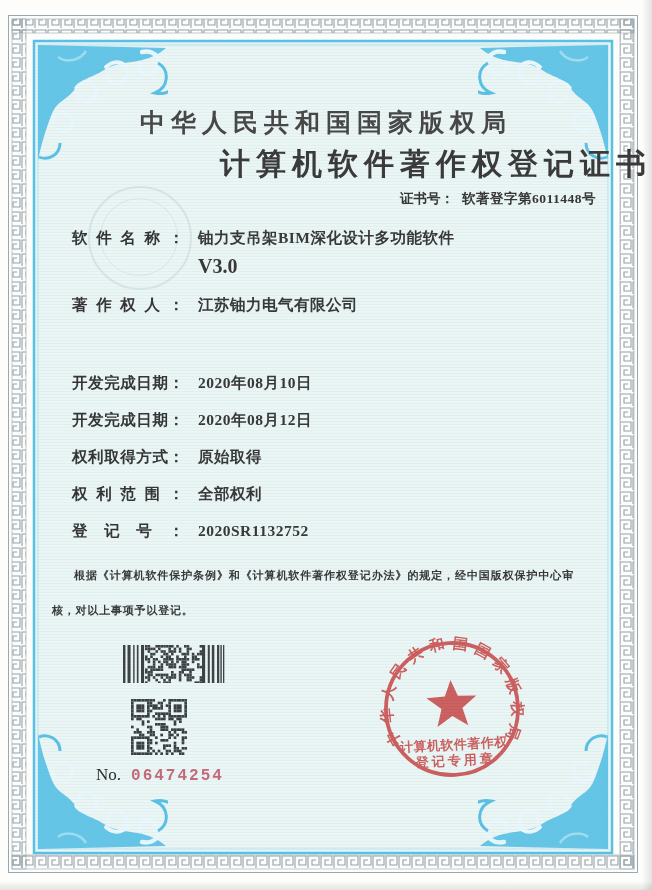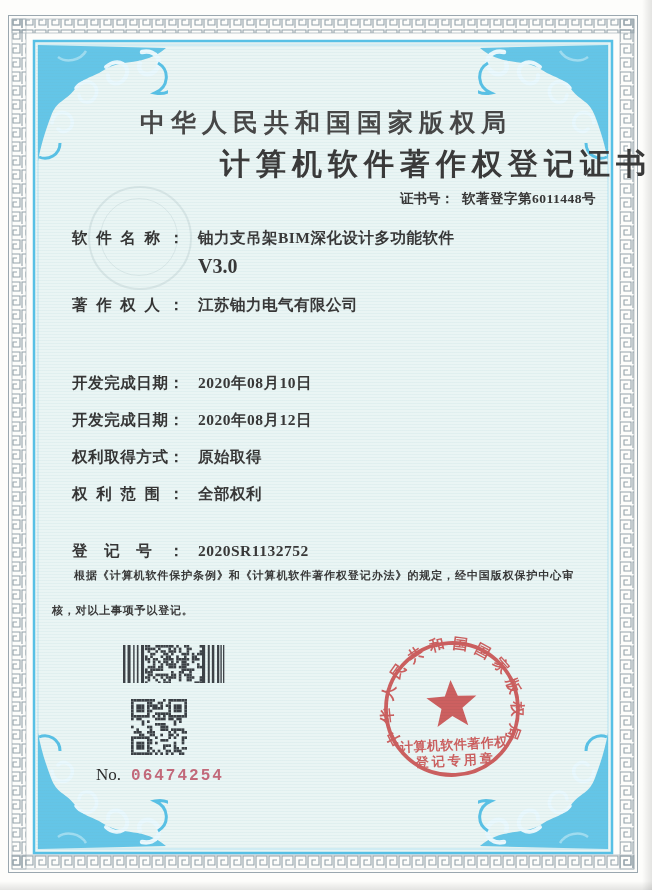--- a/index.html
+++ b/index.html
@@ -108,21 +108,21 @@
   </div>
 
   <div class="field-row" style="top:447px;">
     <span class="flabel">权利取得方式：</span><span class="fvalue">原始取得</span>
   </div>
 
   <div class="field-row" style="top:484px;">
     <span class="flabel">权利范围：</span><span class="fvalue">全部权利</span>
   </div>
 
-  <div class="field-row" style="top:521px;margin-top:20px;">
+  <div class="field-row" style="top:521px;">
     <span class="flabel">登记号：</span><span class="fvalue">2020SR1132752</span>
   </div>
 
   <div class="statement">根据《计算机软件保护条例》和《计算机软件著作权登记办法》的规定，经中国版权保护中心审核，对以上事项予以登记。</div>
 
   <svg class="barcode" id="barcode" width="102" height="38" viewBox="0 0 102 38">
       <rect x="0" y="0" width="2.4426490046083926" height="38" fill="#3d4247"></rect>
       <rect x="4.518546346202493" y="0" width="3.0459179043769837" height="38" fill="#3d4247"></rect>
       <rect x="10.171825950033963" y="0" width="1.4195533569902181" height="38" fill="#3d4247"></rect>
       <rect x="13.855201408267021" y="0" width="1.6557471863925457" height="38" fill="#3d4247"></rect>

